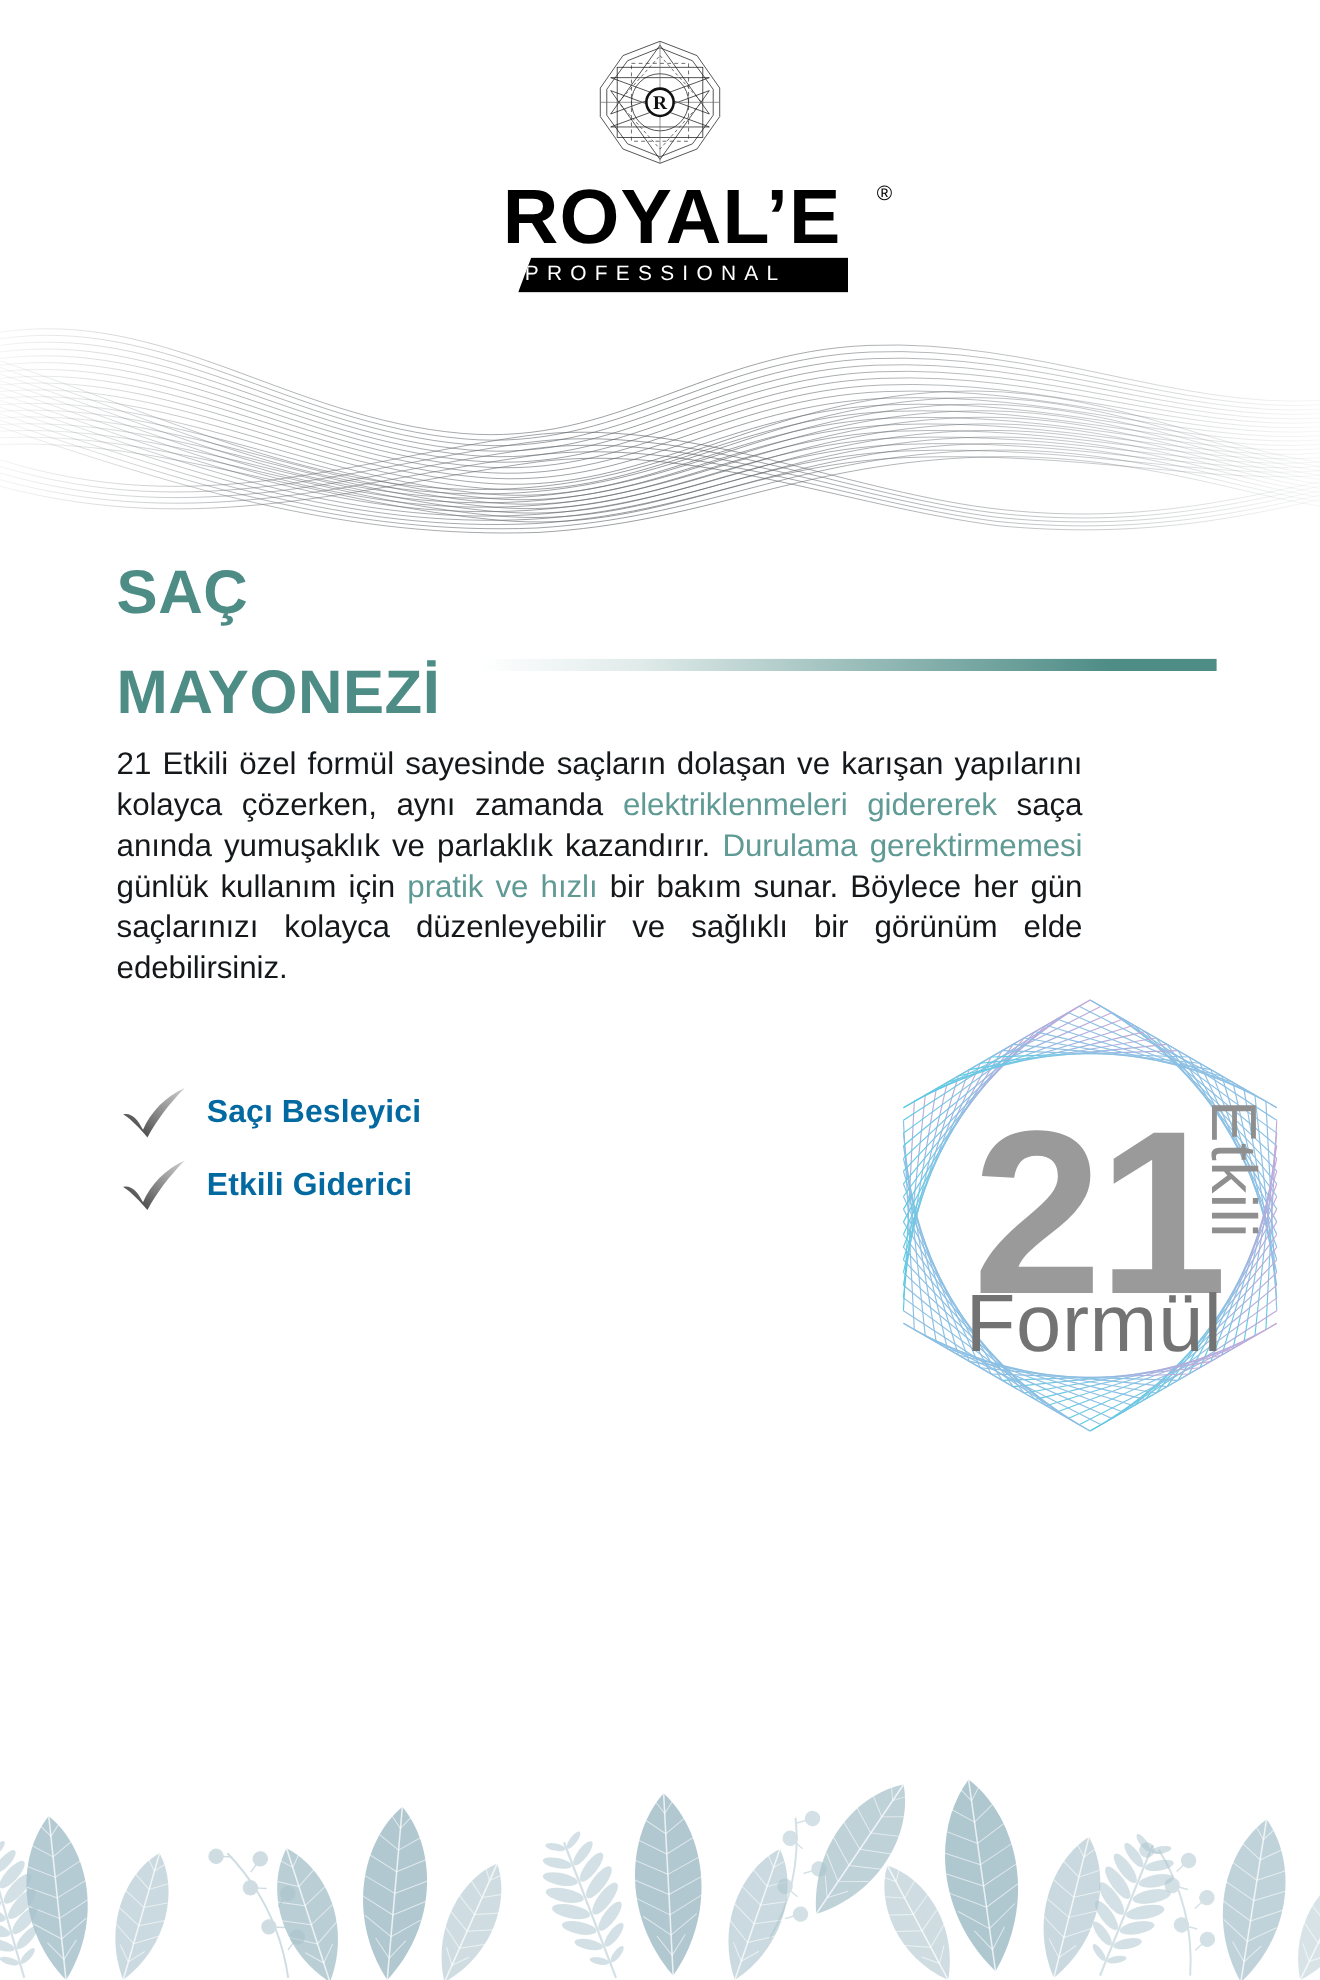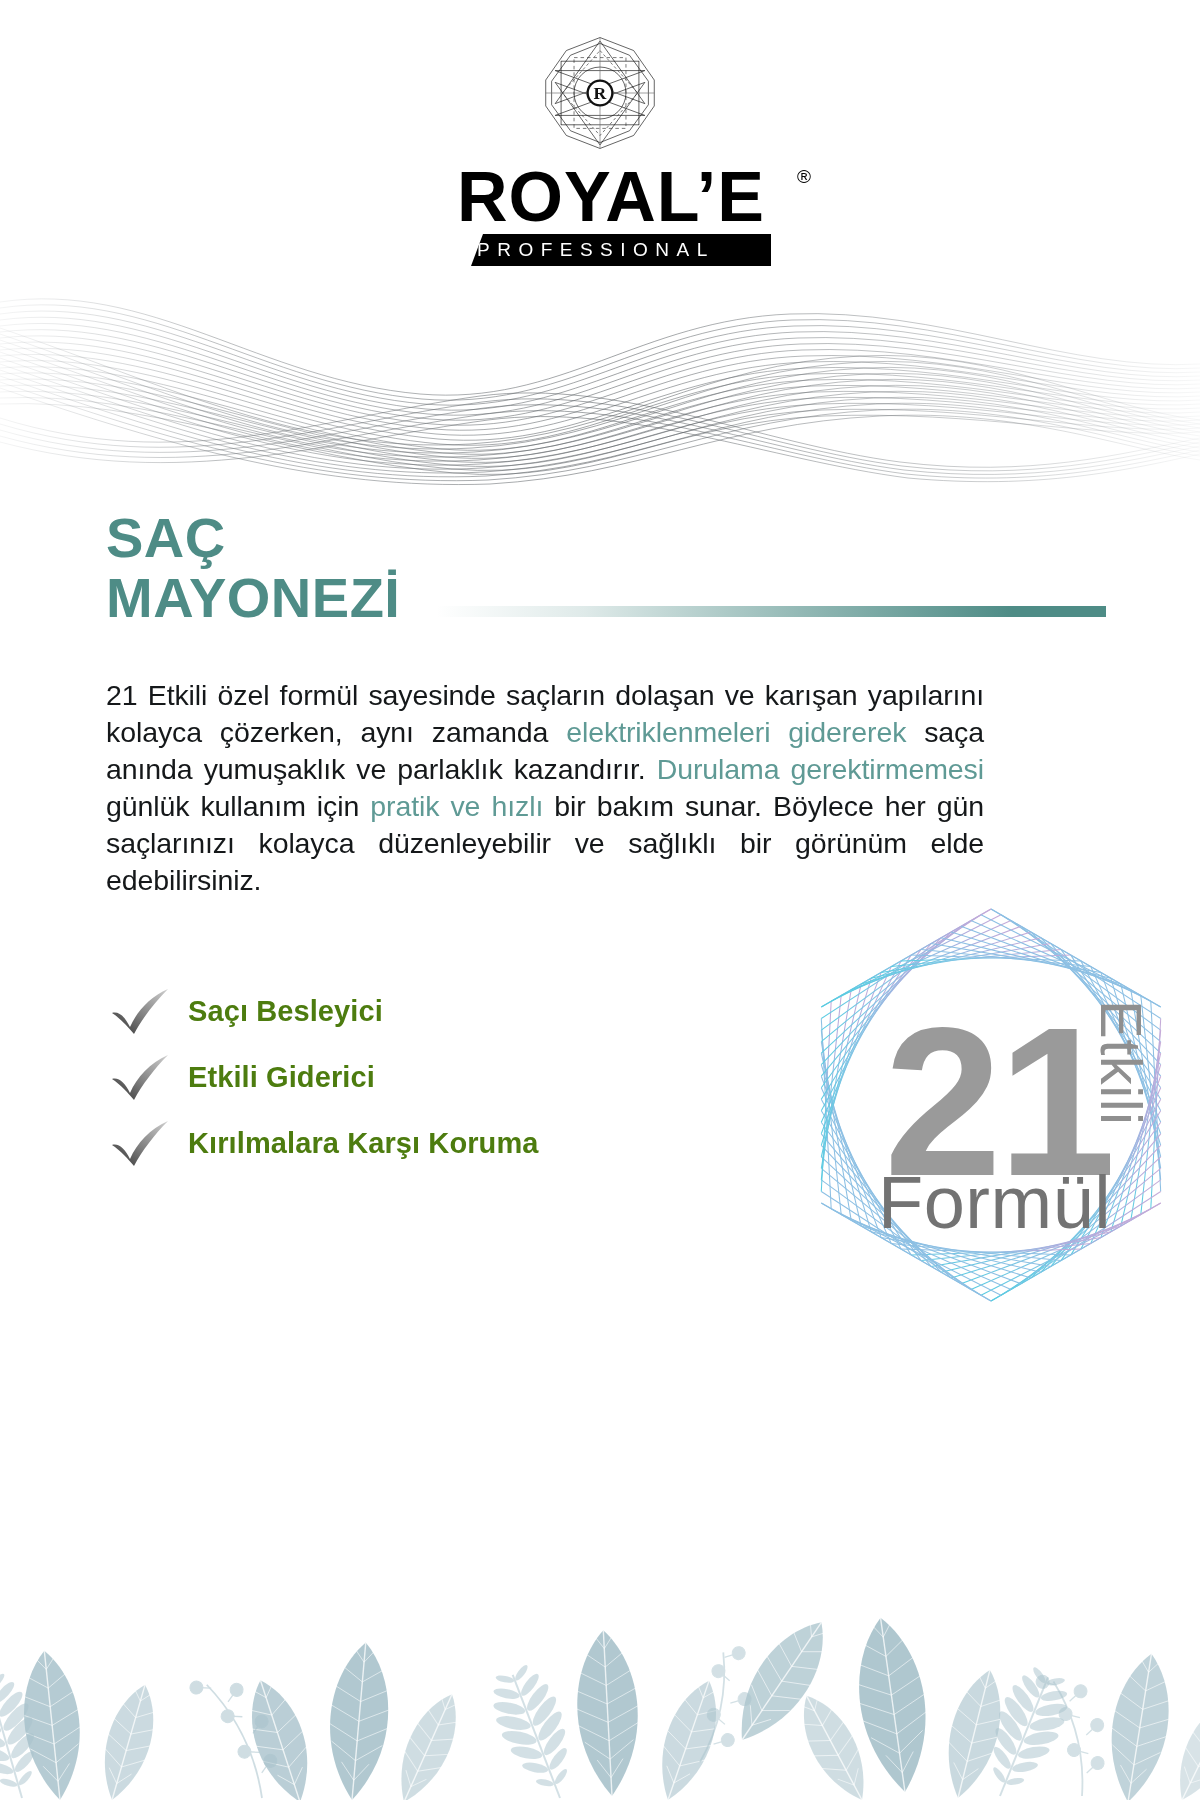--- a/index.html
+++ b/index.html
@@ -39,41 +39,41 @@
   
   .wave-band{position:absolute;left:0;top:268px;width:1200px;height:225px;}
 
   
   .title-block{position:absolute;left:106px;top:508px;width:1000px;}
   .title-line{
     font-family:"Liberation Sans", sans-serif;
     font-weight:700;font-size:56px;line-height:1.07;
     color:#4e8c86;letter-spacing:0.5px;
   }
-  .title-row{display:flex;align-items:flex-end;}
+  .title-row{display:flex;align-items:flex-start;margin-top:31px;}
   .divider-bar{
     flex:1;height:11px;margin-left:36px;margin-bottom:11px;
     background:linear-gradient(to right, rgba(78,140,134,0) 0%, rgba(78,140,134,0.18) 22%, rgba(78,140,134,0.62) 55%, #4e8c86 86%, #4e8c86 100%);
   }
 
   
   .body-copy{
     position:absolute;left:106px;top:648px;width:878px;
     font-size:28.5px;line-height:1.30;color:#15181a;
     text-align:justify;text-justify:inter-word;
     font-weight:400;letter-spacing:-0.1px;
   }
   .hl{color:#5f9a95;}
 
   
   .features{position:absolute;left:110px;top:980px;width:640px;}
   .feature-row{display:flex;align-items:center;height:62px;margin-bottom:4px;}
   .check-ico{width:62px;height:48px;flex:0 0 62px;margin-right:16px;}
   .feature-label{
-    font-size:29px;font-weight:700;color:#4d7c0f;letter-spacing:0.1px;
+    font-size:29px;font-weight:700;color:#0369a1;letter-spacing:0.1px;
   }
 
   
   .badge{position:absolute;right:-6px;top:880px;width:430px;height:430px;}
   .badge-num{
     position:absolute;left:108px;top:116px;
     font-size:212px;font-weight:700;color:#9a9a9a;line-height:1;
     letter-spacing:-4px;
   }
   .badge-vert{
@@ -211,33 +211,20 @@
           <defs>
             <linearGradient id="ck1" x1="0" y1="1" x2="1" y2="0">
               <stop offset="0%" stop-color="#2e2e2e"></stop>
               <stop offset="45%" stop-color="#7d7d7d"></stop>
               <stop offset="100%" stop-color="#cfcfcf"></stop>
             </linearGradient>
           </defs>
           <path d="M2,26 C9,24 15,30 20,40 C27,24 40,10 58,2 C44,16 32,32 24,47 C18,40 10,31 2,26 Z" fill="url(#ck1)"></path>
         </svg>
         <div class="feature-label">Etkili Giderici</div>
-      </div>
-      <div class="feature-row">
-        <svg class="check-ico" viewBox="0 0 62 48">
-          <defs>
-            <linearGradient id="ck2" x1="0" y1="1" x2="1" y2="0">
-              <stop offset="0%" stop-color="#2e2e2e"></stop>
-              <stop offset="45%" stop-color="#7d7d7d"></stop>
-              <stop offset="100%" stop-color="#cfcfcf"></stop>
-            </linearGradient>
-          </defs>
-          <path d="M2,26 C9,24 15,30 20,40 C27,24 40,10 58,2 C44,16 32,32 24,47 C18,40 10,31 2,26 Z" fill="url(#ck2)"></path>
-        </svg>
-        <div class="feature-label">Kırılmalara Karşı Koruma</div>
       </div>
     </div>
 
   <div class="badge">
     <svg viewBox="0 0 430 430" style="position:absolute;inset:0;width:100%;height:100%;">
       <defs>
         <linearGradient id="bgrad" x1="0" y1="1" x2="1" y2="0">
           <stop offset="0%" stop-color="#4fc9e0"></stop>
           <stop offset="45%" stop-color="#7fc0e3"></stop>
           <stop offset="75%" stop-color="#a9a8dc"></stop>

